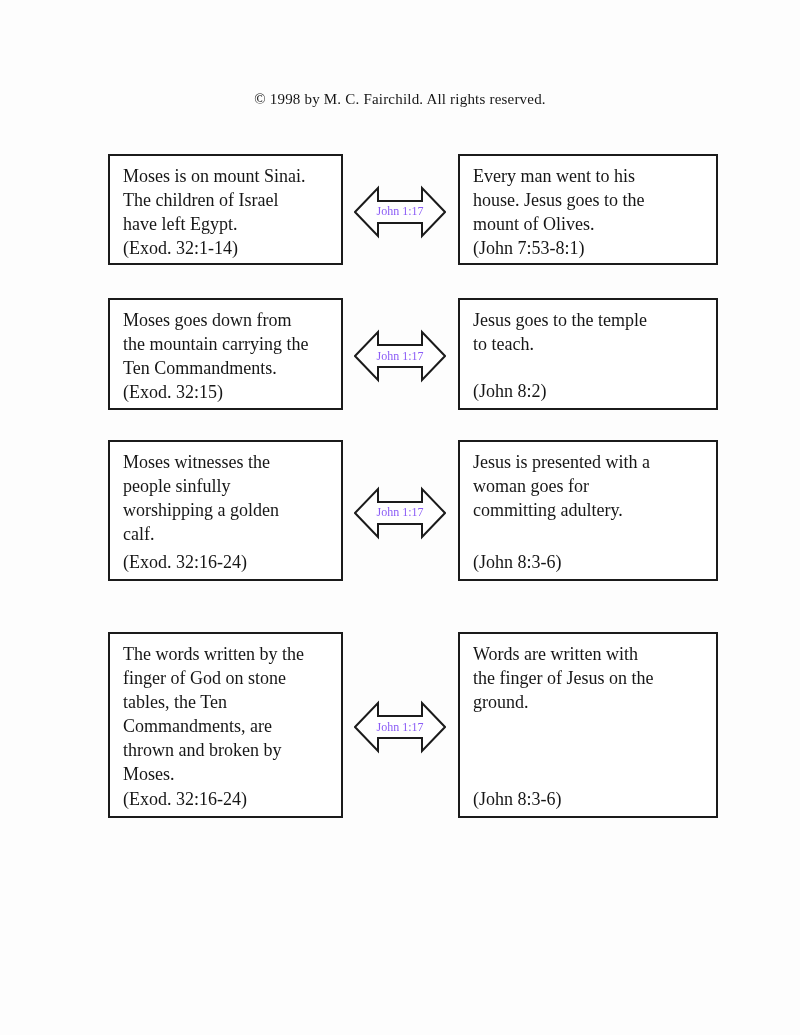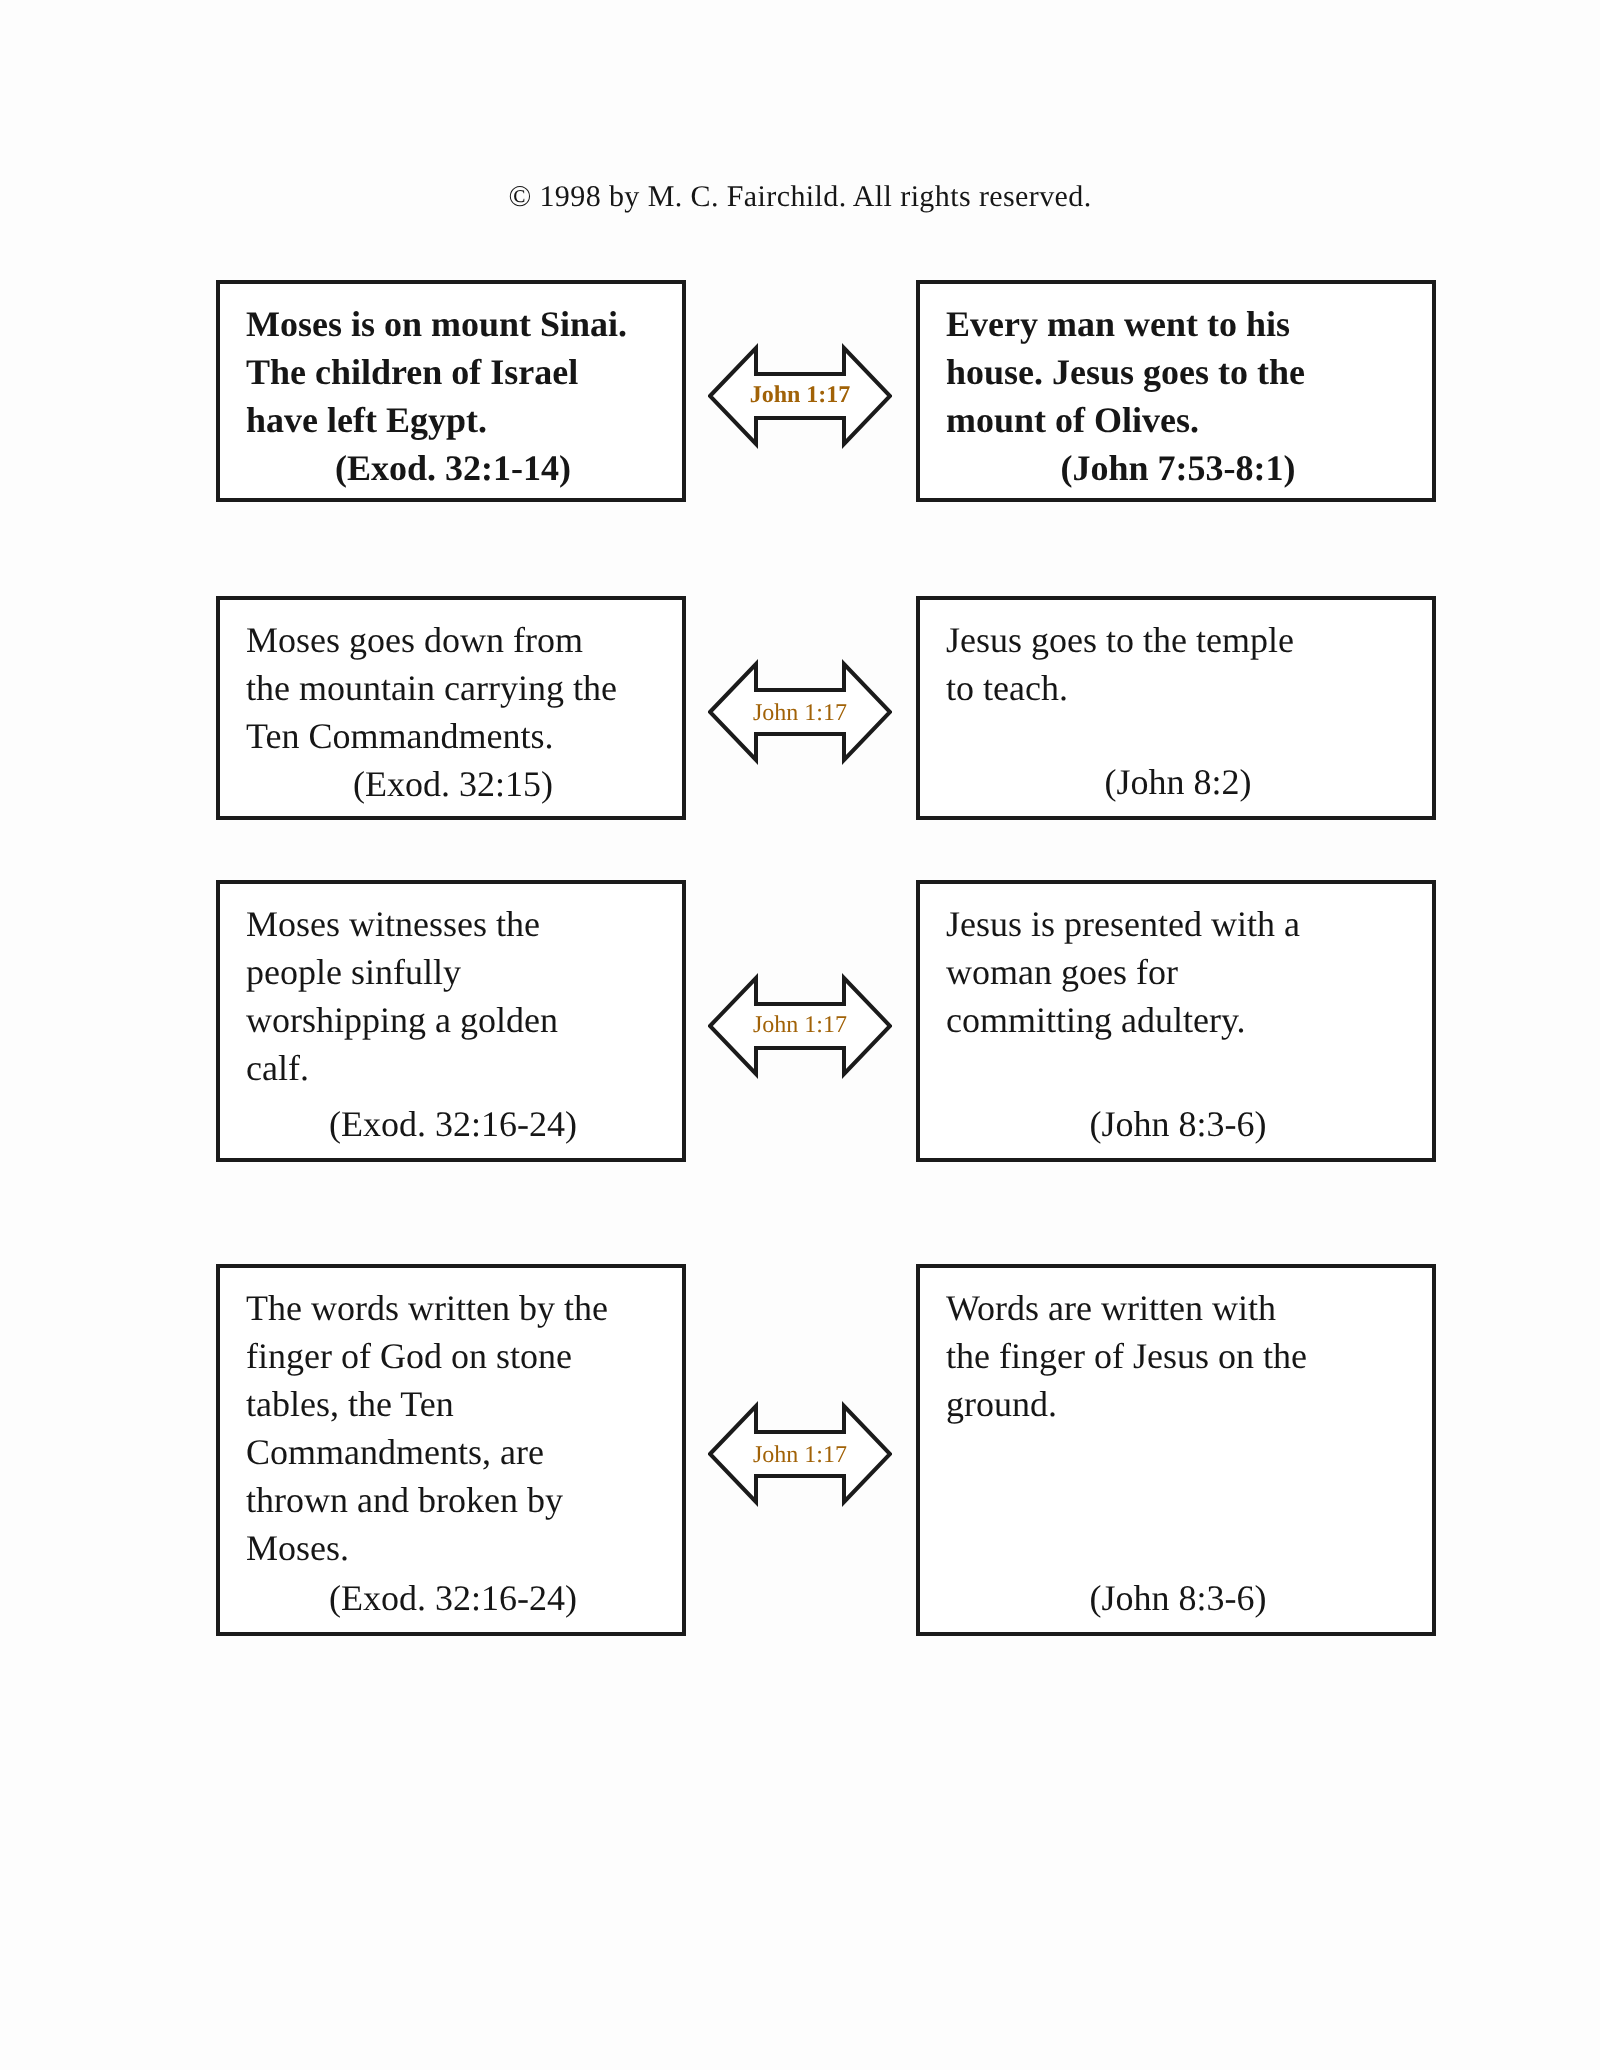--- a/index.html
+++ b/index.html
@@ -23,21 +23,21 @@
     text-align: center;
     font-size: 15px;
     letter-spacing: 0.2px;
     margin-top: 44px;
   }
   .row {
     position: absolute;
     left: 0;
     width: 800px;
   }
-  .row-1 { top: 140px; height: 111px; font-weight: bold; }
+  .row-1 { top: 154px; height: 111px; }
   .row-2 { top: 298px; height: 112px; }
   .row-3 { top: 440px; height: 141px; padding-left: 33px; }
   .row-4 { top: 632px; height: 186px; }
 
   .box {
     position: absolute;
     top: 0;
     height: 100%;
     box-sizing: border-box;
     border: 2px solid #1b1b1b;
@@ -48,21 +48,21 @@
     font-size: 18px;
     line-height: 24px;
   }
   .left-box  { left: 108px; width: 235px; }
   .right-box { left: 458px; width: 260px; }
   .box-text {
     white-space: pre-line;
   }
   .citation {
     margin-top: auto;
-    text-align: center;
+    text-align: left;
     white-space: nowrap;
   }
   .arrow {
     position: absolute;
     left: 354px;
     width: 92px;
     height: 58px;
     top: 50%;
     margin-top: -27px;
   }
@@ -71,21 +71,21 @@
     width: 100%;
     height: 100%;
   }
   .arrow-label {
     position: absolute;
     top: 0; left: 0; right: 0; bottom: 0;
     display: flex;
     align-items: center;
     justify-content: center;
     font-size: 12px;
-    color: #a16207;
+    color: #8b5cf6;
   }
 </style>
 </head>
 <body>
 
 <div class="copyright">© 1998 by M. C. Fairchild. All rights reserved.</div>
 
 <div class="row row-1">
   <div class="box left-box">
     <div class="box-text">Moses is on mount Sinai.

